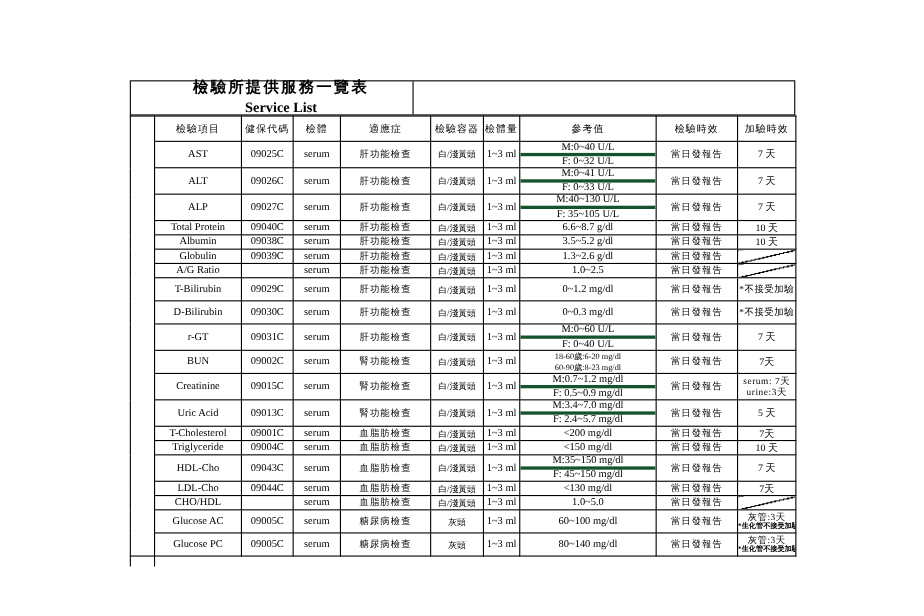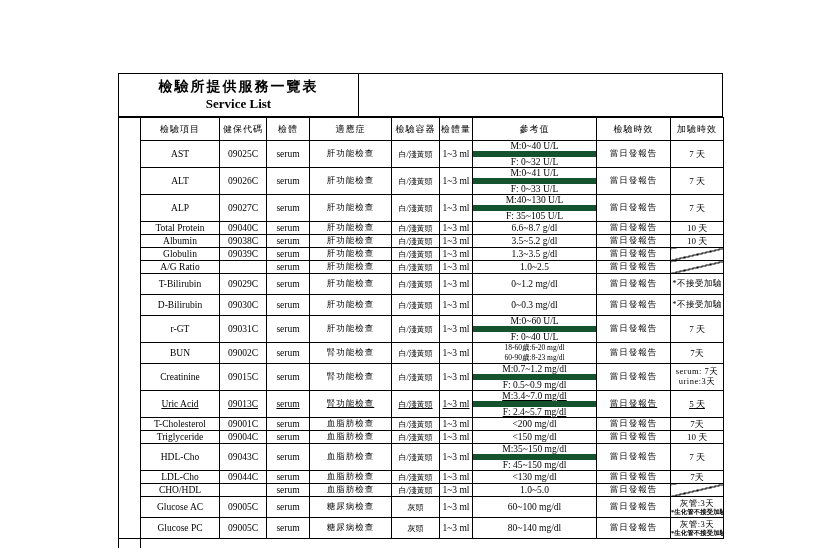--- a/index.html
+++ b/index.html
@@ -1,21 +1,21 @@
 <!DOCTYPE html>
 <html><head>
 <meta charset="utf-8">
 <style>
   html,body{margin:0;padding:0;background:#fff;}
   .page{position:relative;width:840px;height:560px;background:#fff;color:#000;
         font-family:"Liberation Serif","DejaVu Serif",serif;overflow:hidden;}
   .doc{position:absolute;left:118px;top:73px;width:605px;}
 
   
-  .band{display:flex;box-sizing:border-box;border:1.5px solid #000;border-bottom:1px solid #000;height:44px;}
+  .band{display:flex;box-sizing:border-box;border:1.5px solid #000;border-bottom:1px solid #000;height:32px;padding-left:17px;}
   .band .cell{box-sizing:border-box;}
   .title-cell{width:240px;border-right:1px solid #000;display:flex;flex-direction:column;
               align-items:center;justify-content:center;line-height:1.25;}
   .t-zh{font-size:14px;font-weight:bold;letter-spacing:2px;}
   .t-en{font-size:13px;font-weight:bold;}
   .doc-cell{width:213px;border-right:1px solid #000;display:flex;align-items:center;justify-content:center;
             font-size:10.5px;letter-spacing:.3px;}
   .rightband{width:152px;display:flex;flex-direction:column;}
   .rev-cell{flex:1;border-bottom:1px solid #000;display:flex;align-items:center;justify-content:center;font-size:10.5px;}
   .ver-cell{flex:1;display:flex;align-items:center;justify-content:center;font-size:10.5px;gap:10px;}
@@ -31,21 +31,21 @@
   td.code{font-size:9.5px;}
   td.spec{font-size:9.5px;}
   td.zh{font-size:8.5px;letter-spacing:1px;}
   td.cont{font-size:8px;letter-spacing:0;}
   td.vol{font-size:9.5px;margin-top:44px;}
   td.ref{font-size:9.5px;}
   td.report{font-size:8.5px;letter-spacing:1px;}
   td.addon{font-size:9px;}
   .refwrap{display:flex;flex-direction:column;height:100%;}
   .refwrap>div{flex:1;display:flex;align-items:center;justify-content:center;}
-  .refwrap.divided>div:first-child{border-bottom:6px solid #14532d;}
+  .refwrap.divided>div:first-child{border-bottom:3px solid #14532d;}
   .refwrap.smalltext>div{font-size:7.5px;}
   .addon-line{line-height:1.15;}
   .addon-line.zh{font-size:8.5px;letter-spacing:.5px;}
   .addon-note{font-size:6.5px;font-weight:bold;letter-spacing:0;line-height:1.1;}
   td.slash{background-image:linear-gradient(to bottom right,
         transparent calc(50% - .6px),#000 calc(50% - .6px),#000 calc(50% + .6px),transparent calc(50% + .6px));}
   
   .stub{position:absolute;width:0;border-left:1.5px solid #000;height:9px;}
 </style>
 </head>
@@ -169,21 +169,21 @@
               <div class="addon-line">10 天</div>
             </td>
           </tr>
           <tr style="height: 12px; padding-left: 36px;">
             <td class="item">Globulin</td>
             <td class="code">09039C</td>
             <td class="spec">serum</td>
             <td class="zh">肝功能檢查</td>
             <td class="cont zh">白/淺黃頭</td>
             <td class="vol">1~3 ml</td>
-            <td class="ref">1.3~3.5 g/dl</td>
+            <td class="ref">1.3~2.6 g/dl</td>
             <td class="report">當日發報告</td>
             <td class="addon slash"></td>
           </tr>
           <tr style="height: 12px;">
             <td class="item">A/G Ratio</td>
             <td class="code"></td>
             <td class="spec">serum</td>
             <td class="zh">肝功能檢查</td>
             <td class="cont zh">白/淺黃頭</td>
             <td class="vol">1~3 ml</td>
@@ -265,21 +265,21 @@
                 <div>M:0.7~1.2 mg/dl</div>
                 <div>F: 0.5~0.9 mg/dl</div>
               </div>
             </td>
             <td class="report">當日發報告</td>
             <td class="addon">
               <div class="addon-line zh">serum: 7天</div>
               <div class="addon-line zh">urine:3天</div>
             </td>
           </tr>
-          <tr style="height: 21px; text-decoration: underline;">
+          <tr style="height: 21px;">
             <td class="item">Uric Acid</td>
             <td class="code">09013C</td>
             <td class="spec">serum</td>
             <td class="zh">腎功能檢查</td>
             <td class="cont zh">白/淺黃頭</td>
             <td class="vol">1~3 ml</td>
             <td class="ref">
               <div class="refwrap divided">
                 <div>M:3.4~7.0 mg/dl</div>
                 <div>F: 2.4~5.7 mg/dl</div>

